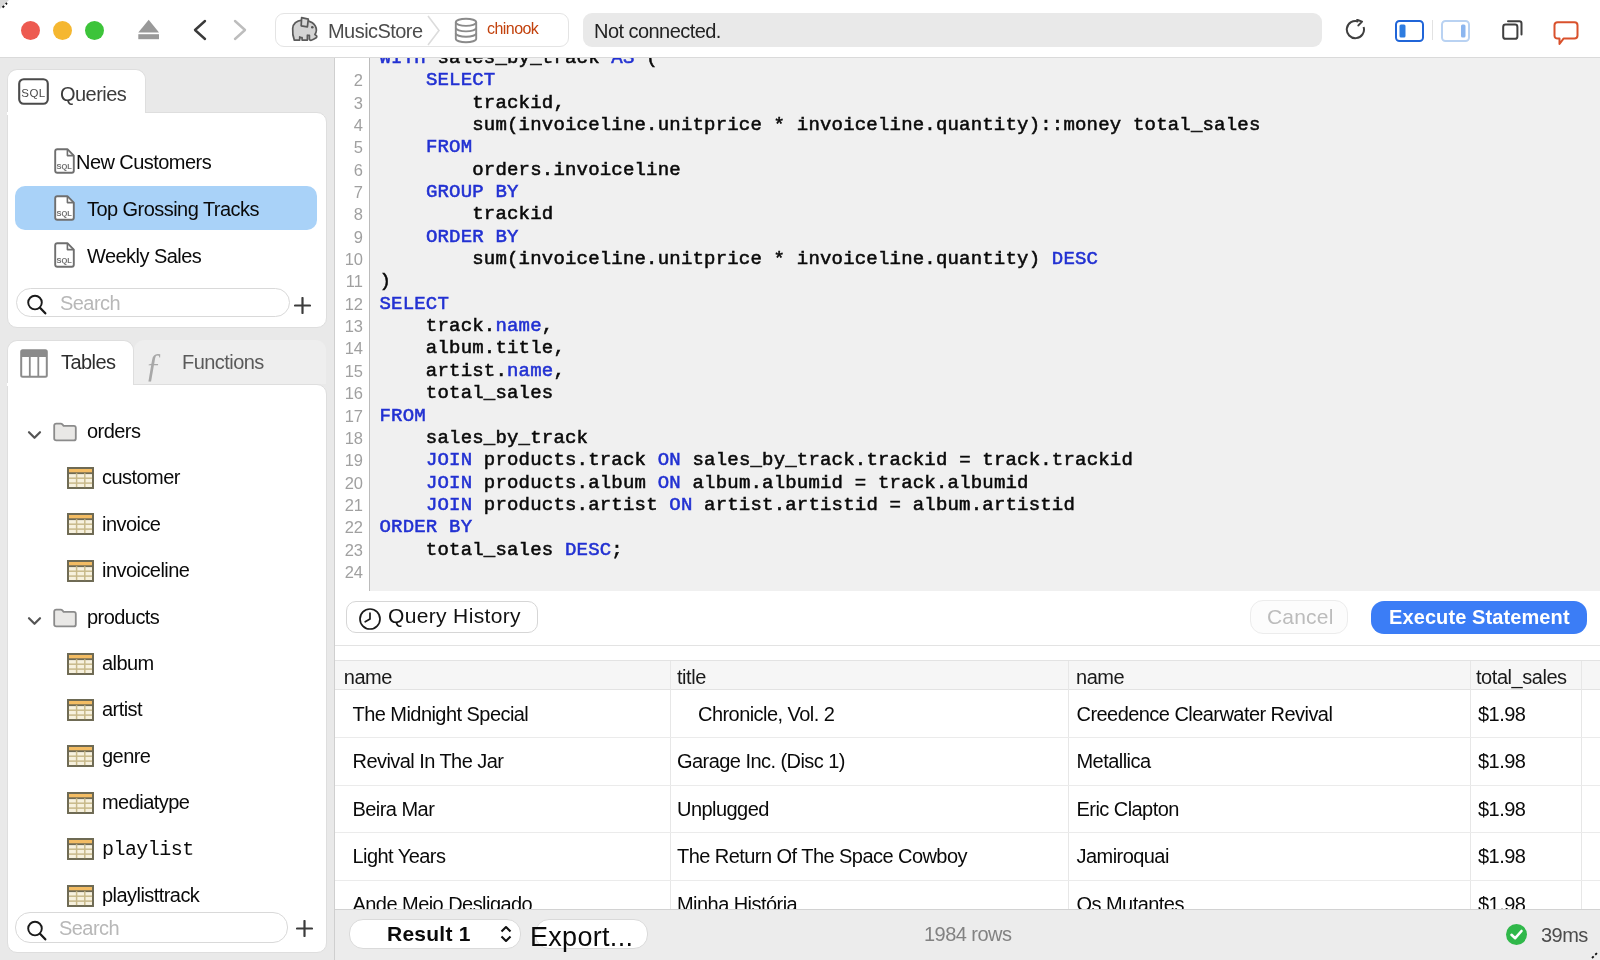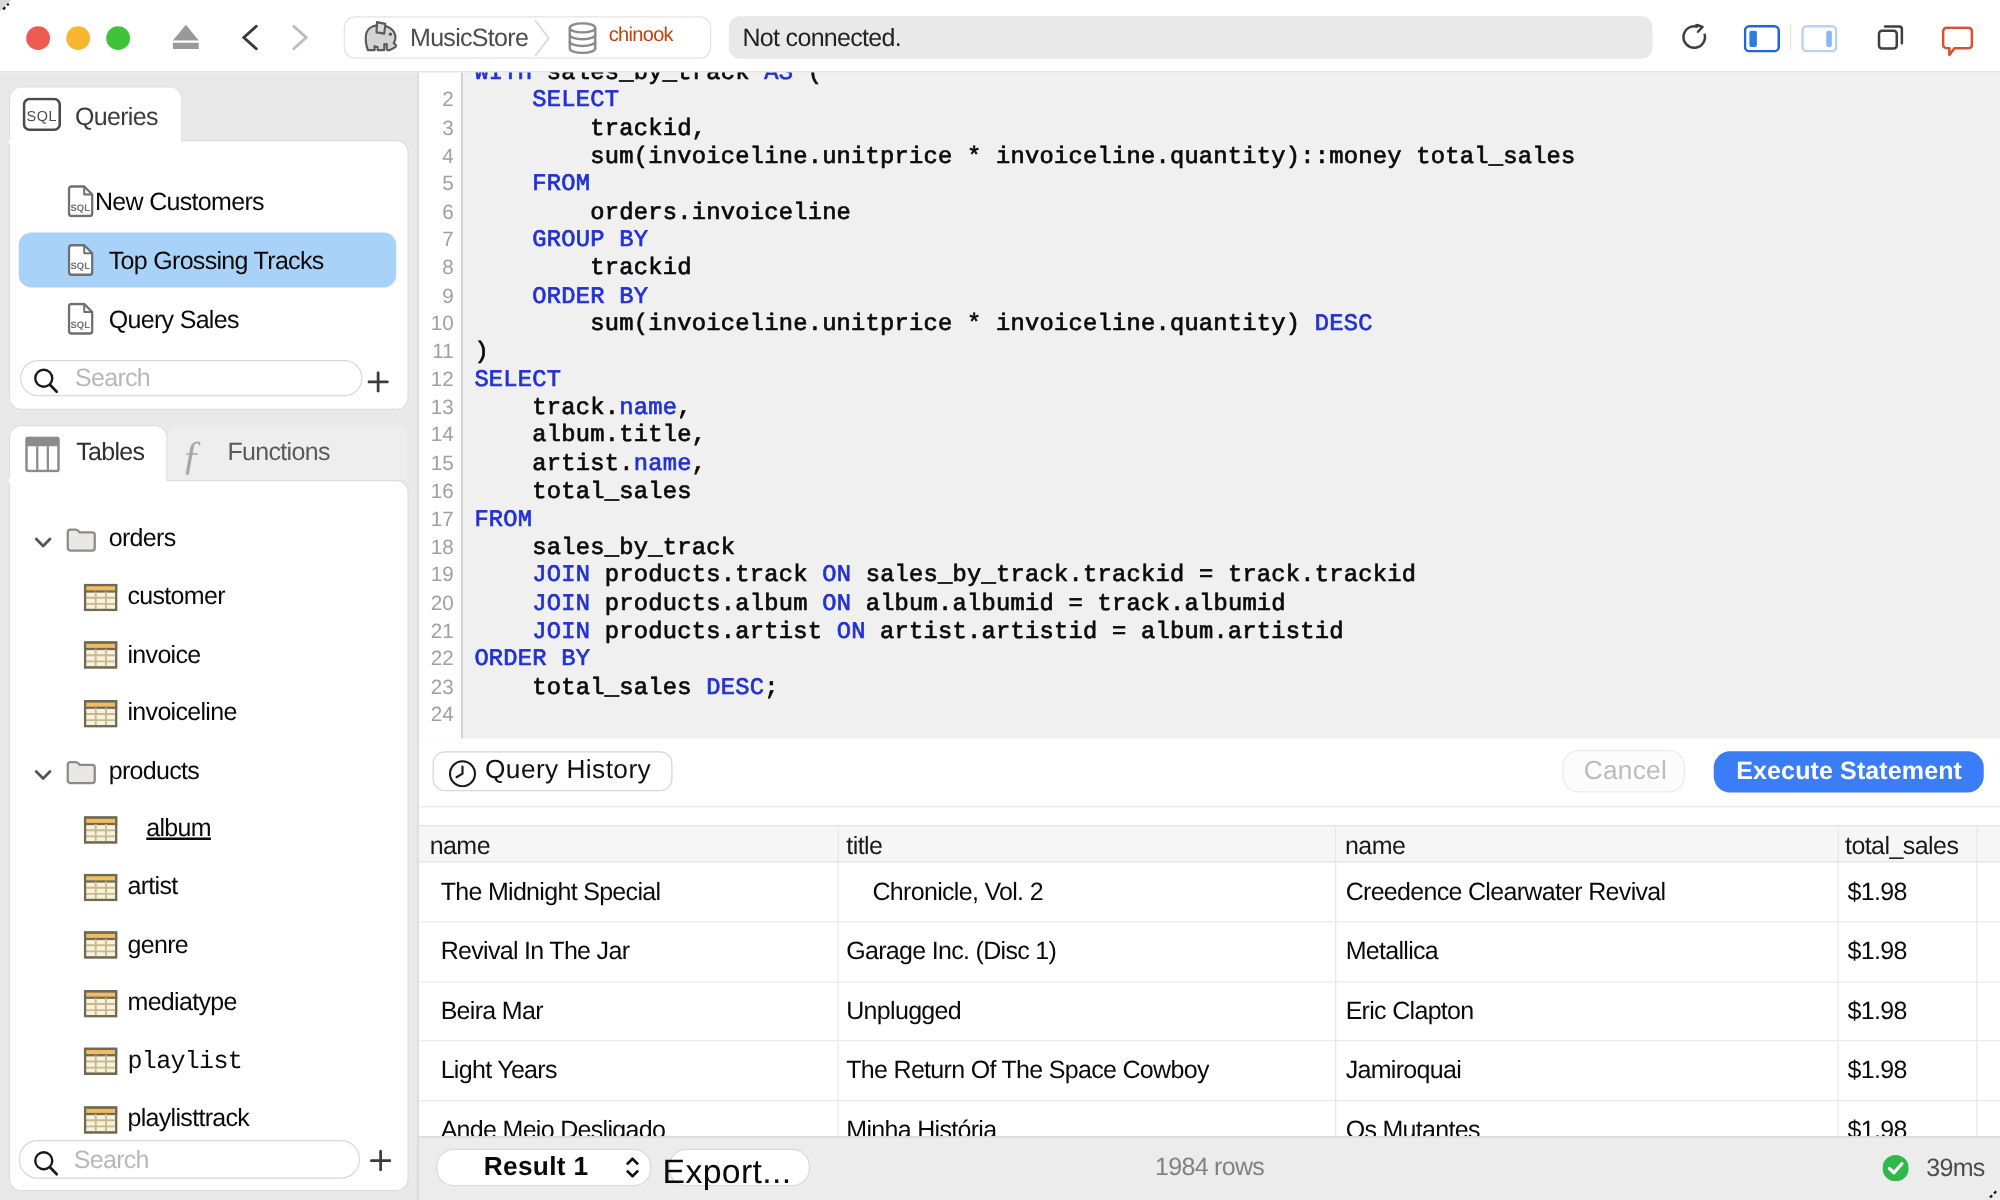--- a/index.html
+++ b/index.html
@@ -120,21 +120,21 @@
   <div class="abs card" id="qcard"></div>
   <div class="abs" style="left:7px;top:54px;width:137px;height:3px;background:#fff;z-index:3;"></div>
   <div class="abs" id="sqlbadge" style="left:18px;top:20px;z-index:4;"><svg width="31" height="28" viewBox="0 0 31 28">
         <rect x="1.2" y="1.2" width="28.6" height="24.6" rx="4.5" fill="#fff" stroke="#4a4a4a" stroke-width="2.1"></rect>
         <text x="15.5" y="18.5" font-size="11.5" fill="#4a4a4a" text-anchor="middle" font-family="Liberation Sans" letter-spacing="0.5">SQL</text>
       </svg></div>
   <div class="abs sideitem" style="left:60px;top:25px;z-index:4;color:#3c3c3c;">Queries</div>
   <div class="abs" id="selrow"></div>
   <div class="abs sideitem" style="left:76px;top:93px;z-index:4;">New Customers</div>
   <div class="abs sideitem" style="left:87px;top:140px;z-index:4;">Top Grossing Tracks</div>
-  <div class="abs sideitem" style="left:87px;top:187px;z-index:4;">Query Sales</div>
+  <div class="abs sideitem" style="left:87px;top:187px;z-index:4;">Weekly Sales</div>
   <div class="abs srch" style="left:16px;top:230px;width:274px;height:29px;z-index:4;"></div>
   <div class="abs ph" style="left:60px;top:234px;z-index:5;">Search</div>
   <div class="abs" style="left:294px;top:239px;z-index:5;"><svg width="17" height="17" viewBox="0 0 17 17">
         <path d="M8.5 1 L8.5 16 M1 8.5 L16 8.5" stroke="#3c3c3c" stroke-width="2.2" stroke-linecap="round"></path>
       </svg></div>
 
   <div class="abs" style="left:134px;top:282px;width:192px;height:44px;background:#eeeeee;border-radius:10px 10px 0 0;z-index:1;"></div>
   <div class="abs card" id="ttab"></div>
   <div class="abs card" id="tcard"></div>
   <div class="abs" style="left:7px;top:325px;width:125px;height:3px;background:#fff;z-index:3;"></div>
@@ -220,21 +220,21 @@
         <rect x="1" y="1" width="25" height="20" fill="#f7f1de" stroke="#6e6a54" stroke-width="1.8"></rect>
         <rect x="1" y="1" width="25" height="5.2" fill="#f3bc63" stroke="#6e6a54" stroke-width="1.8"></rect>
         <g stroke="#c8b98a" stroke-width="1.5">
           <line x1="9.6" y1="6.2" x2="9.6" y2="21"></line>
           <line x1="17.8" y1="6.2" x2="17.8" y2="21"></line>
           <line x1="1" y1="11.2" x2="26" y2="11.2"></line>
           <line x1="1" y1="16.1" x2="26" y2="16.1"></line>
         </g>
         <rect x="1" y="1" width="25" height="20" fill="none" stroke="#6e6a54" stroke-width="1.8"></rect>
       </svg></div>
-  <div class="abs treetxt" style="left:117px;top:594.0px;z-index:4;text-decoration:underline;">album</div>
+  <div class="abs treetxt" style="left:102px;top:594.0px;z-index:4;">album</div>
   <div class="abs" style="left:67px;top:641.0px;z-index:4;"><svg width="27" height="22" viewBox="0 0 27 22">
         <rect x="1" y="1" width="25" height="20" fill="#f7f1de" stroke="#6e6a54" stroke-width="1.8"></rect>
         <rect x="1" y="1" width="25" height="5.2" fill="#f3bc63" stroke="#6e6a54" stroke-width="1.8"></rect>
         <g stroke="#c8b98a" stroke-width="1.5">
           <line x1="9.6" y1="6.2" x2="9.6" y2="21"></line>
           <line x1="17.8" y1="6.2" x2="17.8" y2="21"></line>
           <line x1="1" y1="11.2" x2="26" y2="11.2"></line>
           <line x1="1" y1="16.1" x2="26" y2="16.1"></line>
         </g>
         <rect x="1" y="1" width="25" height="20" fill="none" stroke="#6e6a54" stroke-width="1.8"></rect>

